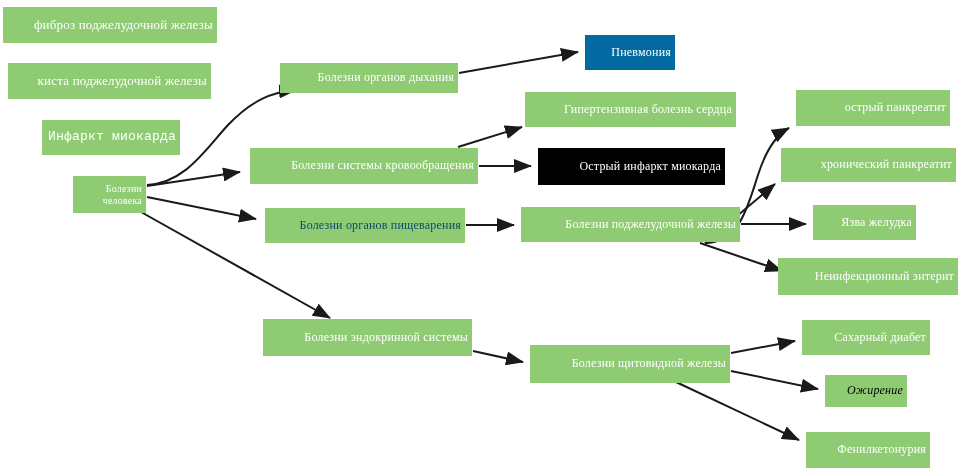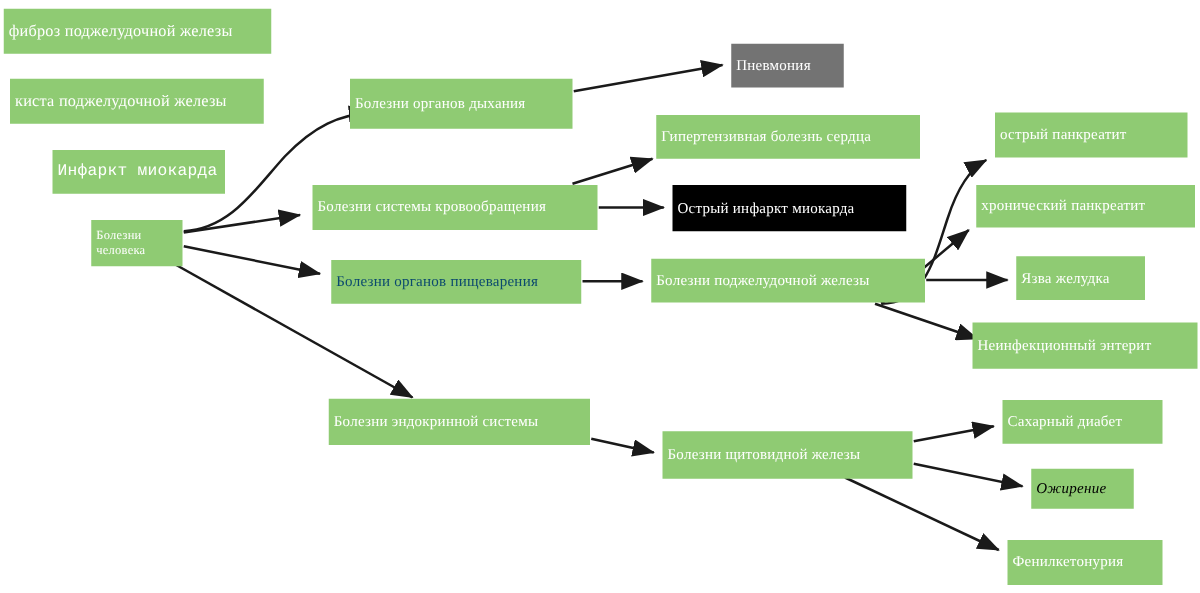--- a/index.html
+++ b/index.html
@@ -27,21 +27,21 @@
     height: 474px;
   }
   .node {
     position: absolute;
     box-sizing: border-box;
     background: #8fcb73;
     color: #ffffff;
     display: flex;
     align-items: center;
     justify-content: center;
-    text-align: left;
+    text-align: right;
     line-height: 1.12;
     white-space: pre-line;
     letter-spacing: 0.2px;
     z-index: 2;
   }
   .node-label {
     display: block;
     width: 100%;
     padding: 0 4px;
     box-sizing: border-box;
@@ -77,25 +77,25 @@
         <path d="M 676,382 L 799,440" fill="none" stroke="#1a1a1a" stroke-width="2" marker-end="url(#arrowhead)"></path>
       </g>
   </svg>
 
   <div id="nodes-group">
       <div class="node" style="left: 3px; top: 7px; width: 214px; height: 36px; background: rgb(143, 203, 115); color: rgb(255, 255, 255); font-size: 13px;"><span class="node-label">фиброз поджелудочной железы</span></div>
       <div class="node" style="left: 8px; top: 63px; width: 203px; height: 36px; background: rgb(143, 203, 115); color: rgb(255, 255, 255); font-size: 13px;"><span class="node-label">киста поджелудочной железы</span></div>
       <div class="node" style="left: 42px; top: 120px; width: 138px; height: 35px; background: rgb(143, 203, 115); color: rgb(255, 255, 255); font-size: 13px; font-family: Liberation Mono, monospace;"><span class="node-label">Инфаркт миокарда</span></div>
       <div class="node" style="left: 73px; top: 176px; width: 73px; height: 37px; background: rgb(143, 203, 115); color: rgb(255, 255, 255); font-size: 10px;"><span class="node-label">Болезни
 человека</span></div>
-      <div class="node" style="left: 280px; top: 63px; width: 178px; height: 40px; background: rgb(143, 203, 115); color: rgb(255, 255, 255); font-size: 12px;"><span class="node-label">Болезни органов дыхания</span></div>
+      <div class="node" style="left: 280px; top: 63px; width: 178px; height: 30px; background: rgb(143, 203, 115); color: rgb(255, 255, 255); font-size: 12px;"><span class="node-label">Болезни органов дыхания</span></div>
       <div class="node" style="left: 250px; top: 148px; width: 228px; height: 36px; background: rgb(143, 203, 115); color: rgb(255, 255, 255); font-size: 12px;"><span class="node-label">Болезни системы кровообращения</span></div>
       <div class="node" style="left: 265px; top: 208px; width: 200px; height: 35px; background: rgb(143, 203, 115); color: #0c4a6e; font-size: 12px;"><span class="node-label">Болезни органов пищеварения</span></div>
       <div class="node" style="left: 263px; top: 319px; width: 209px; height: 37px; background: rgb(143, 203, 115); color: rgb(255, 255, 255); font-size: 12px;"><span class="node-label">Болезни эндокринной системы</span></div>
-      <div class="node" style="left: 585px; top: 35px; width: 90px; height: 35px; background: #737373; color: rgb(255, 255, 255); font-size: 12px;"><span class="node-label">Пневмония</span></div>
+      <div class="node" style="left: 585px; top: 35px; width: 90px; height: 35px; background: #0369a1; color: rgb(255, 255, 255); font-size: 12px;"><span class="node-label">Пневмония</span></div>
       <div class="node" style="left: 525px; top: 92px; width: 211px; height: 35px; background: rgb(143, 203, 115); color: rgb(255, 255, 255); font-size: 12px;"><span class="node-label">Гипертензивная болезнь сердца</span></div>
       <div class="node" style="left: 538px; top: 148px; width: 187px; height: 37px; background: #000000; color: rgb(255, 255, 255); font-size: 12px;"><span class="node-label">Острый инфаркт миокарда</span></div>
       <div class="node" style="left: 521px; top: 207px; width: 219px; height: 35px; background: rgb(143, 203, 115); color: rgb(255, 255, 255); font-size: 12px;"><span class="node-label">Болезни поджелудочной железы</span></div>
       <div class="node" style="left: 530px; top: 345px; width: 200px; height: 38px; background: rgb(143, 203, 115); color: rgb(255, 255, 255); font-size: 12px;"><span class="node-label">Болезни щитовидной железы</span></div>
       <div class="node" style="left: 796px; top: 90px; width: 154px; height: 36px; background: rgb(143, 203, 115); color: rgb(255, 255, 255); font-size: 12px;"><span class="node-label">острый панкреатит</span></div>
       <div class="node" style="left: 781px; top: 148px; width: 175px; height: 34px; background: rgb(143, 203, 115); color: rgb(255, 255, 255); font-size: 12px;"><span class="node-label">хронический панкреатит</span></div>
       <div class="node" style="left: 813px; top: 205px; width: 103px; height: 35px; background: rgb(143, 203, 115); color: rgb(255, 255, 255); font-size: 12px;"><span class="node-label">Язва желудка</span></div>
       <div class="node" style="left: 778px; top: 258px; width: 180px; height: 37px; background: rgb(143, 203, 115); color: rgb(255, 255, 255); font-size: 12px;"><span class="node-label">Неинфекционный энтерит</span></div>
       <div class="node" style="left: 802px; top: 320px; width: 128px; height: 35px; background: rgb(143, 203, 115); color: rgb(255, 255, 255); font-size: 12px;"><span class="node-label">Сахарный диабет</span></div>
       <div class="node" style="left: 825px; top: 375px; width: 82px; height: 32px; background: rgb(143, 203, 115); color: #000000; font-size: 12px; font-style: italic;"><span class="node-label">Ожирение</span></div>

